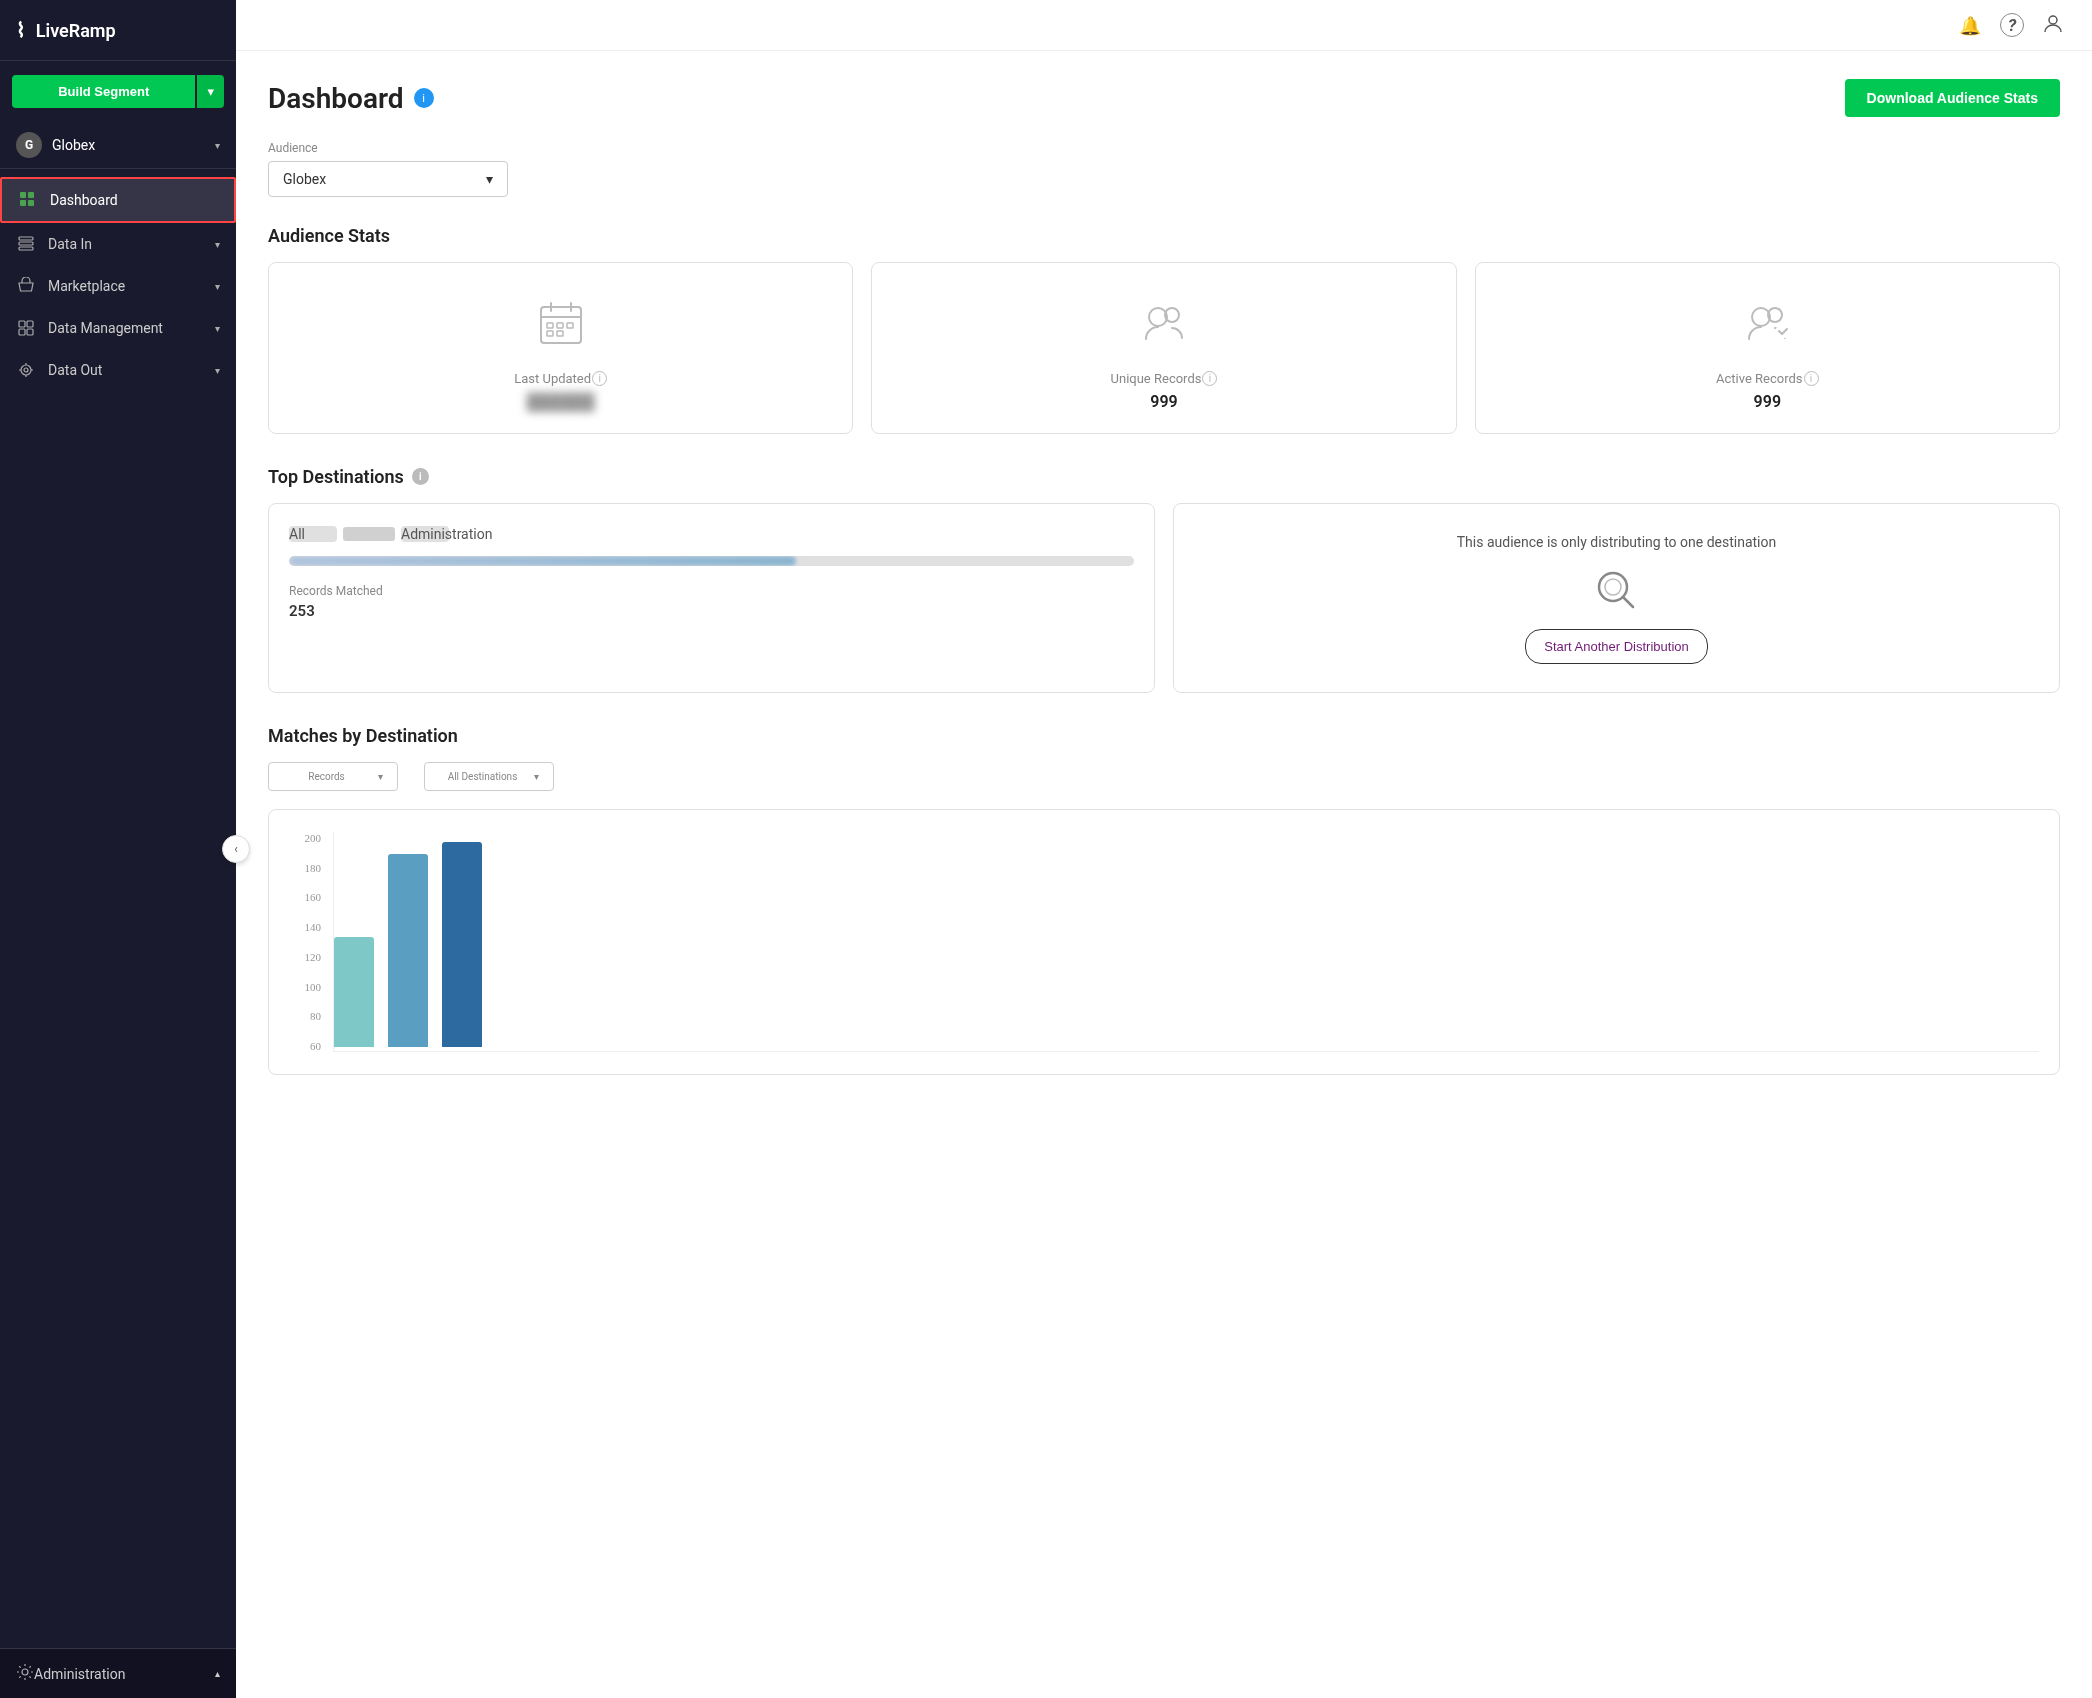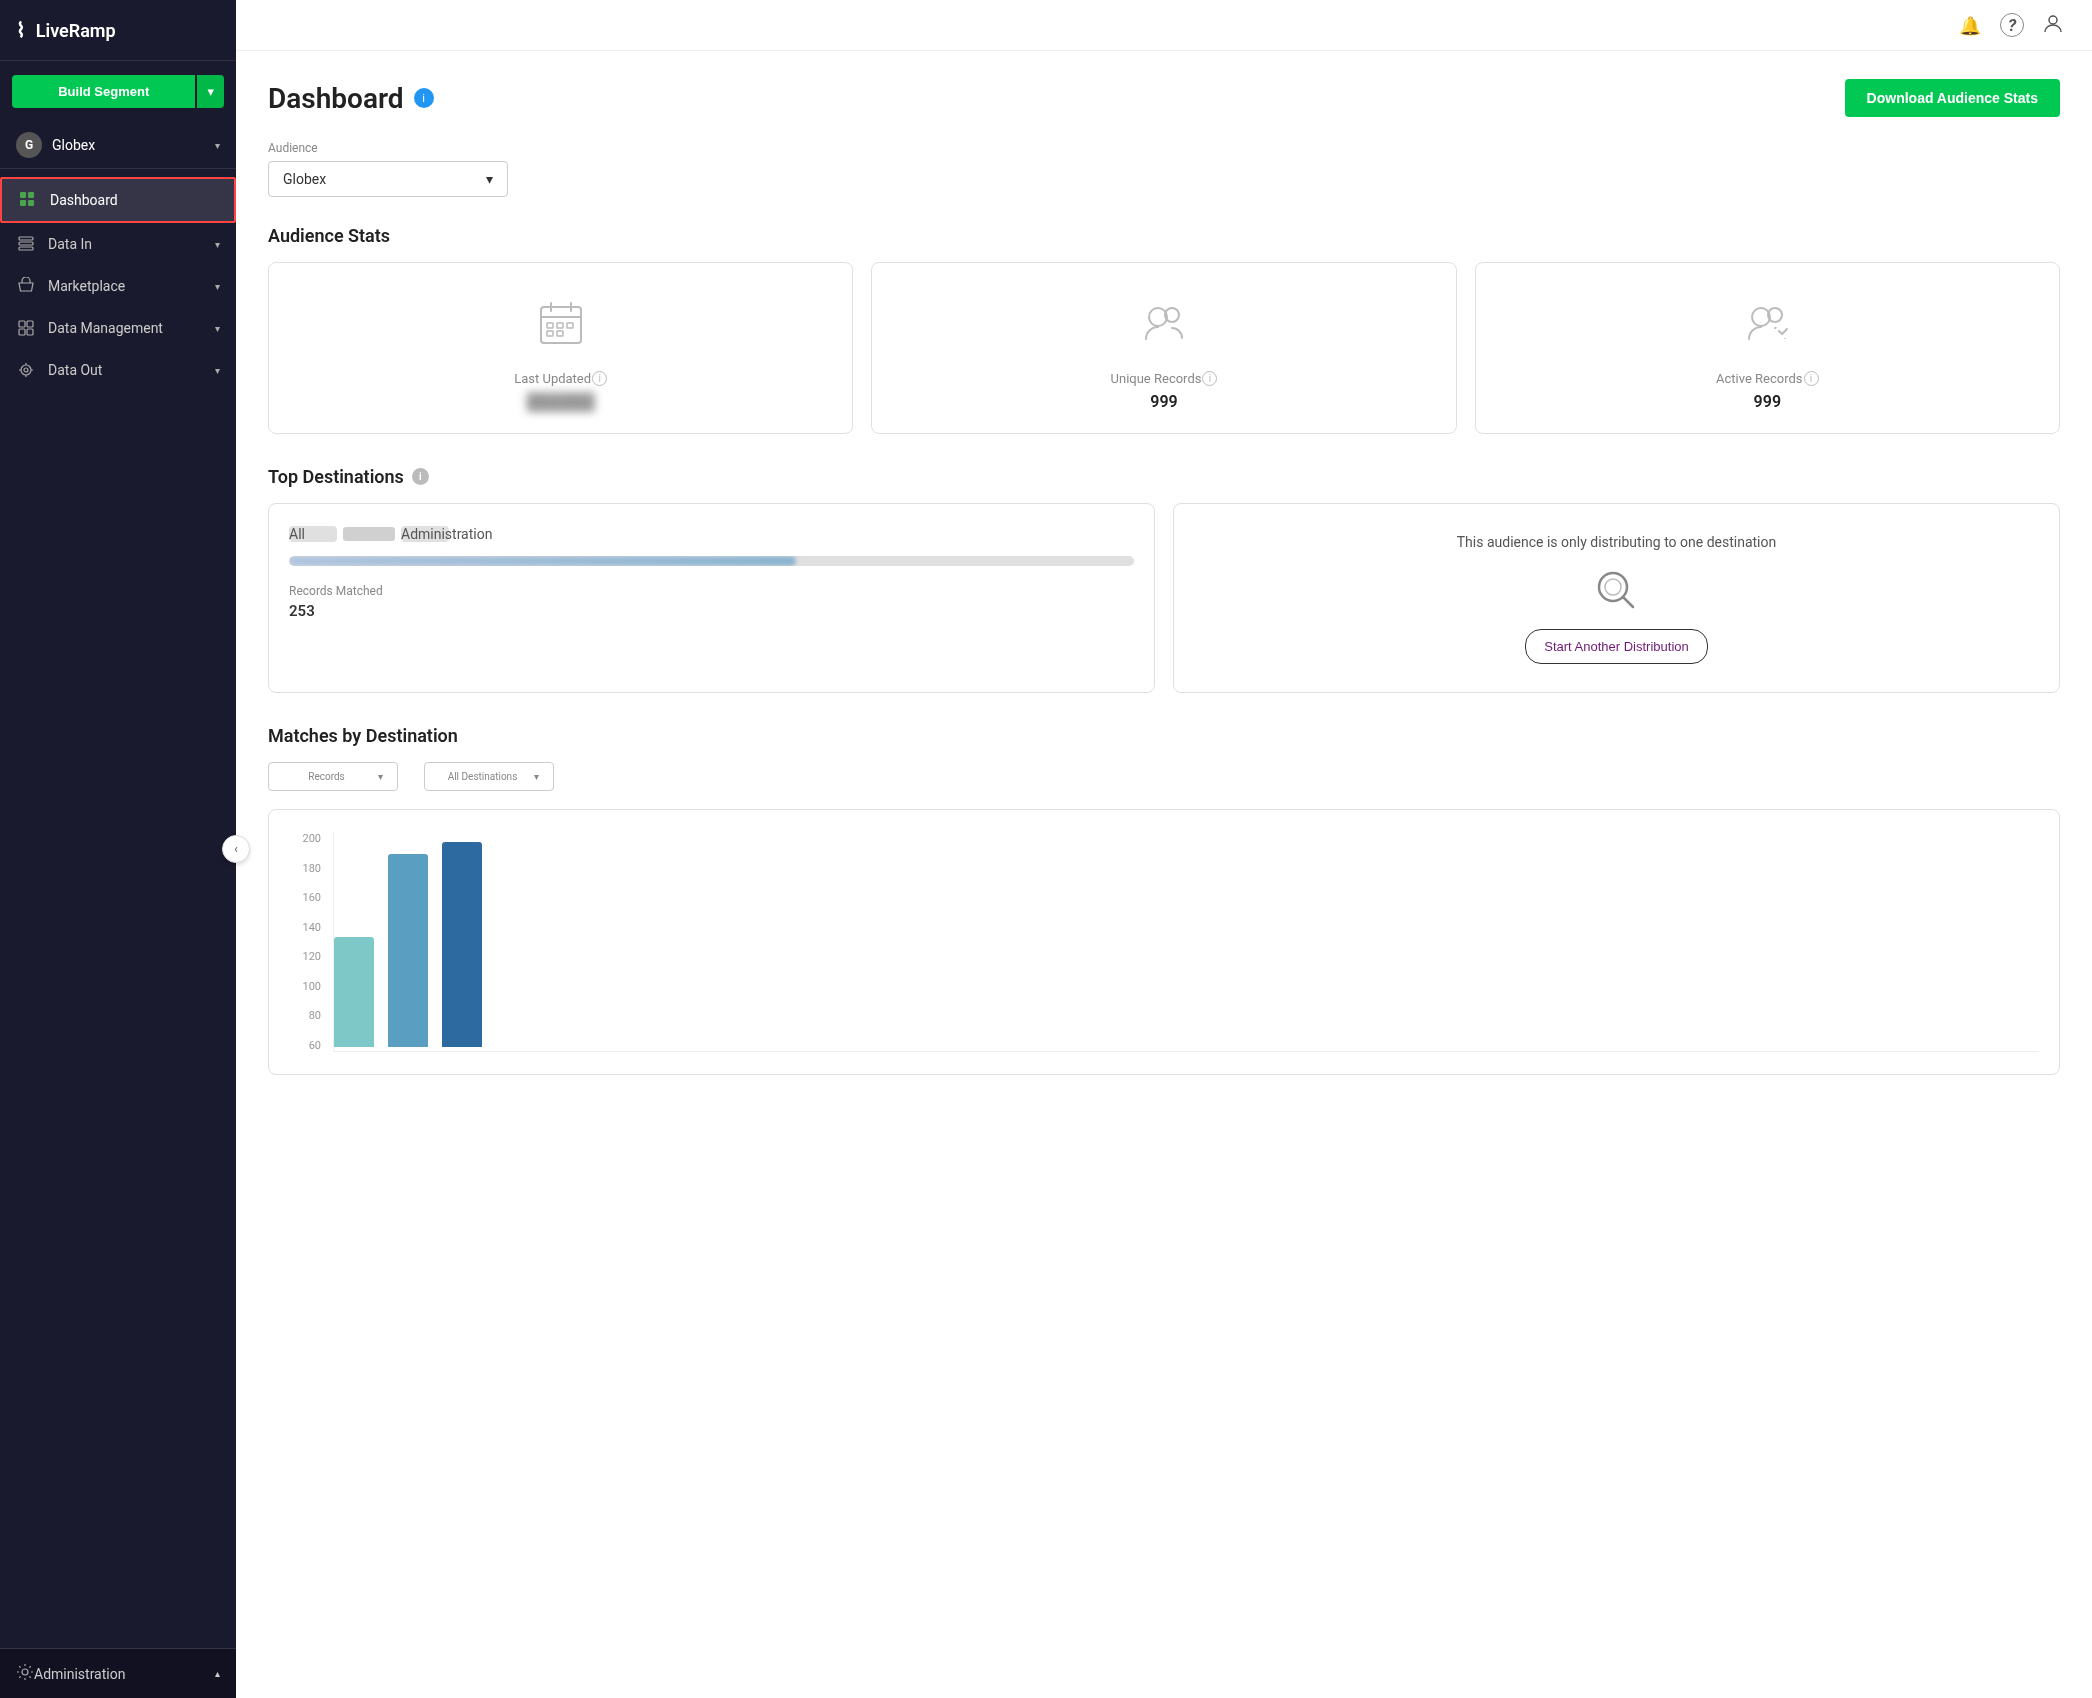--- a/index.html
+++ b/index.html
@@ -403,20 +403,21 @@
     .filter-select span {
       margin-left: auto;
       font-size: 10px;
       color: #888;
     }
     .chart-area {
       border: 1px solid #e0e0e0;
       border-radius: 8px;
       padding: 22px 20px;
       background: #fff;
+      font-family: Liberation Serif, serif;
     }
     .y-axis {
       position: absolute;
       left: 0;
       top: 0;
       bottom: 0;
       width: 38px;
       display: flex;
       flex-direction: column;
       justify-content: space-between;

